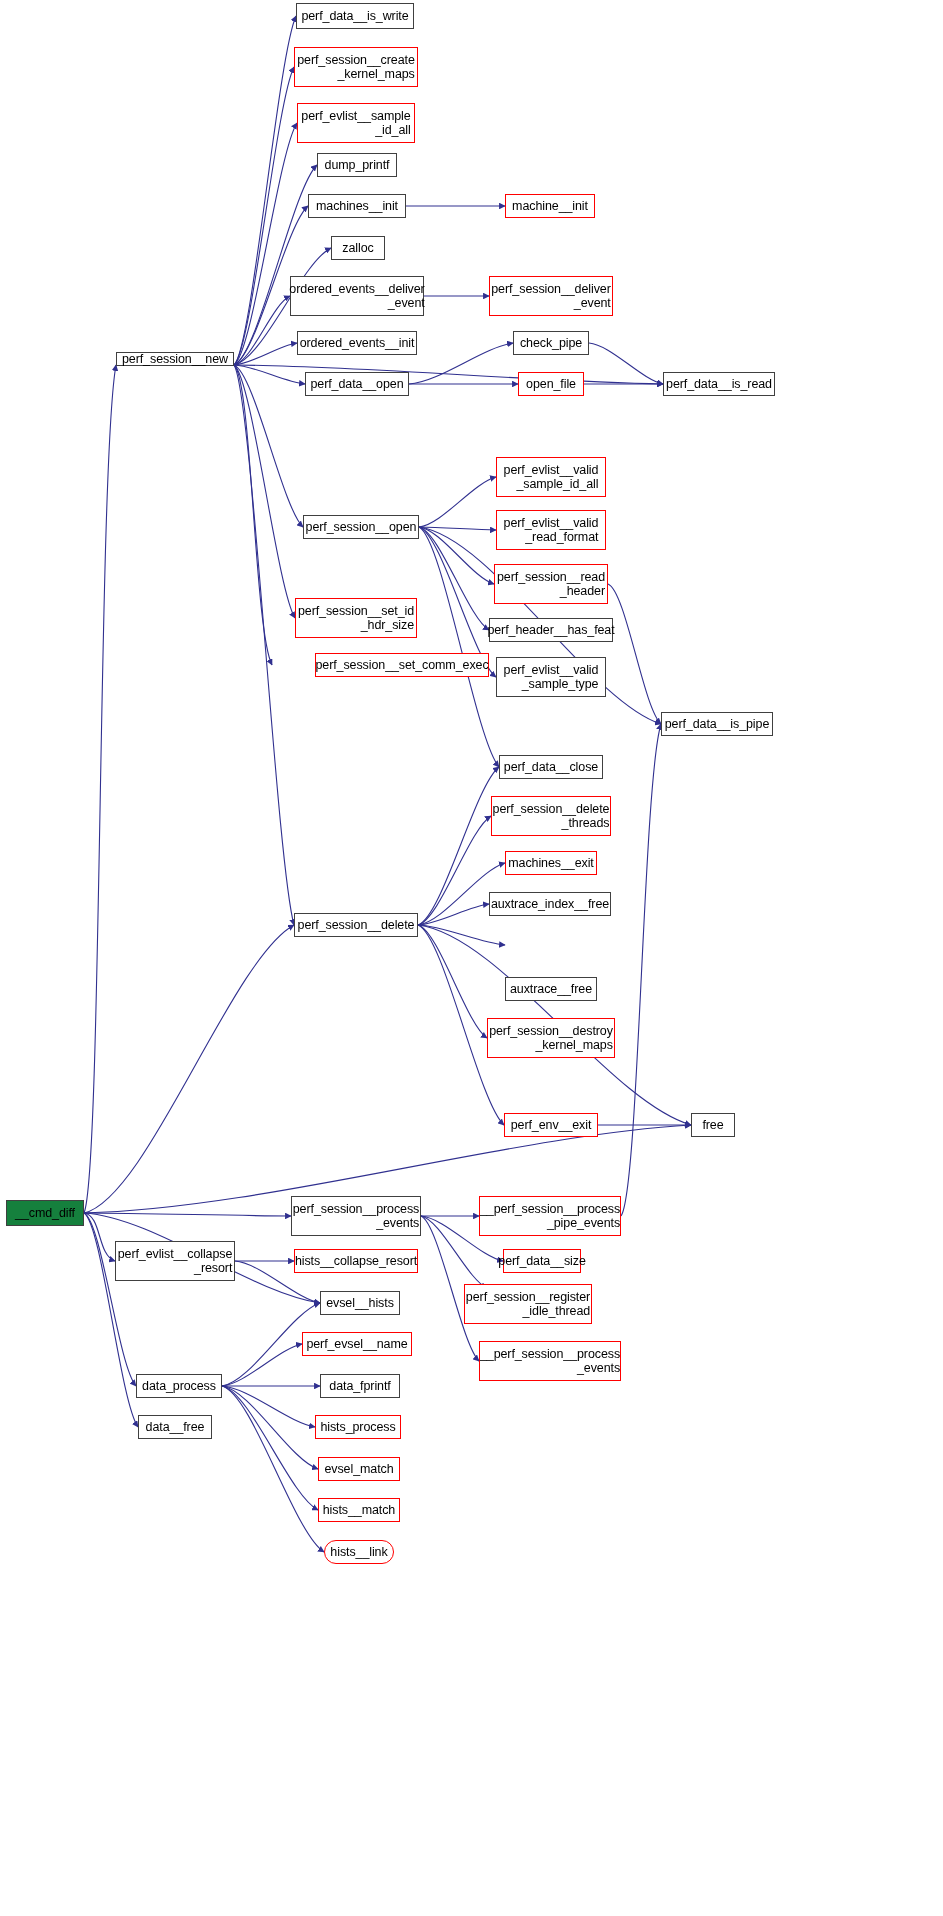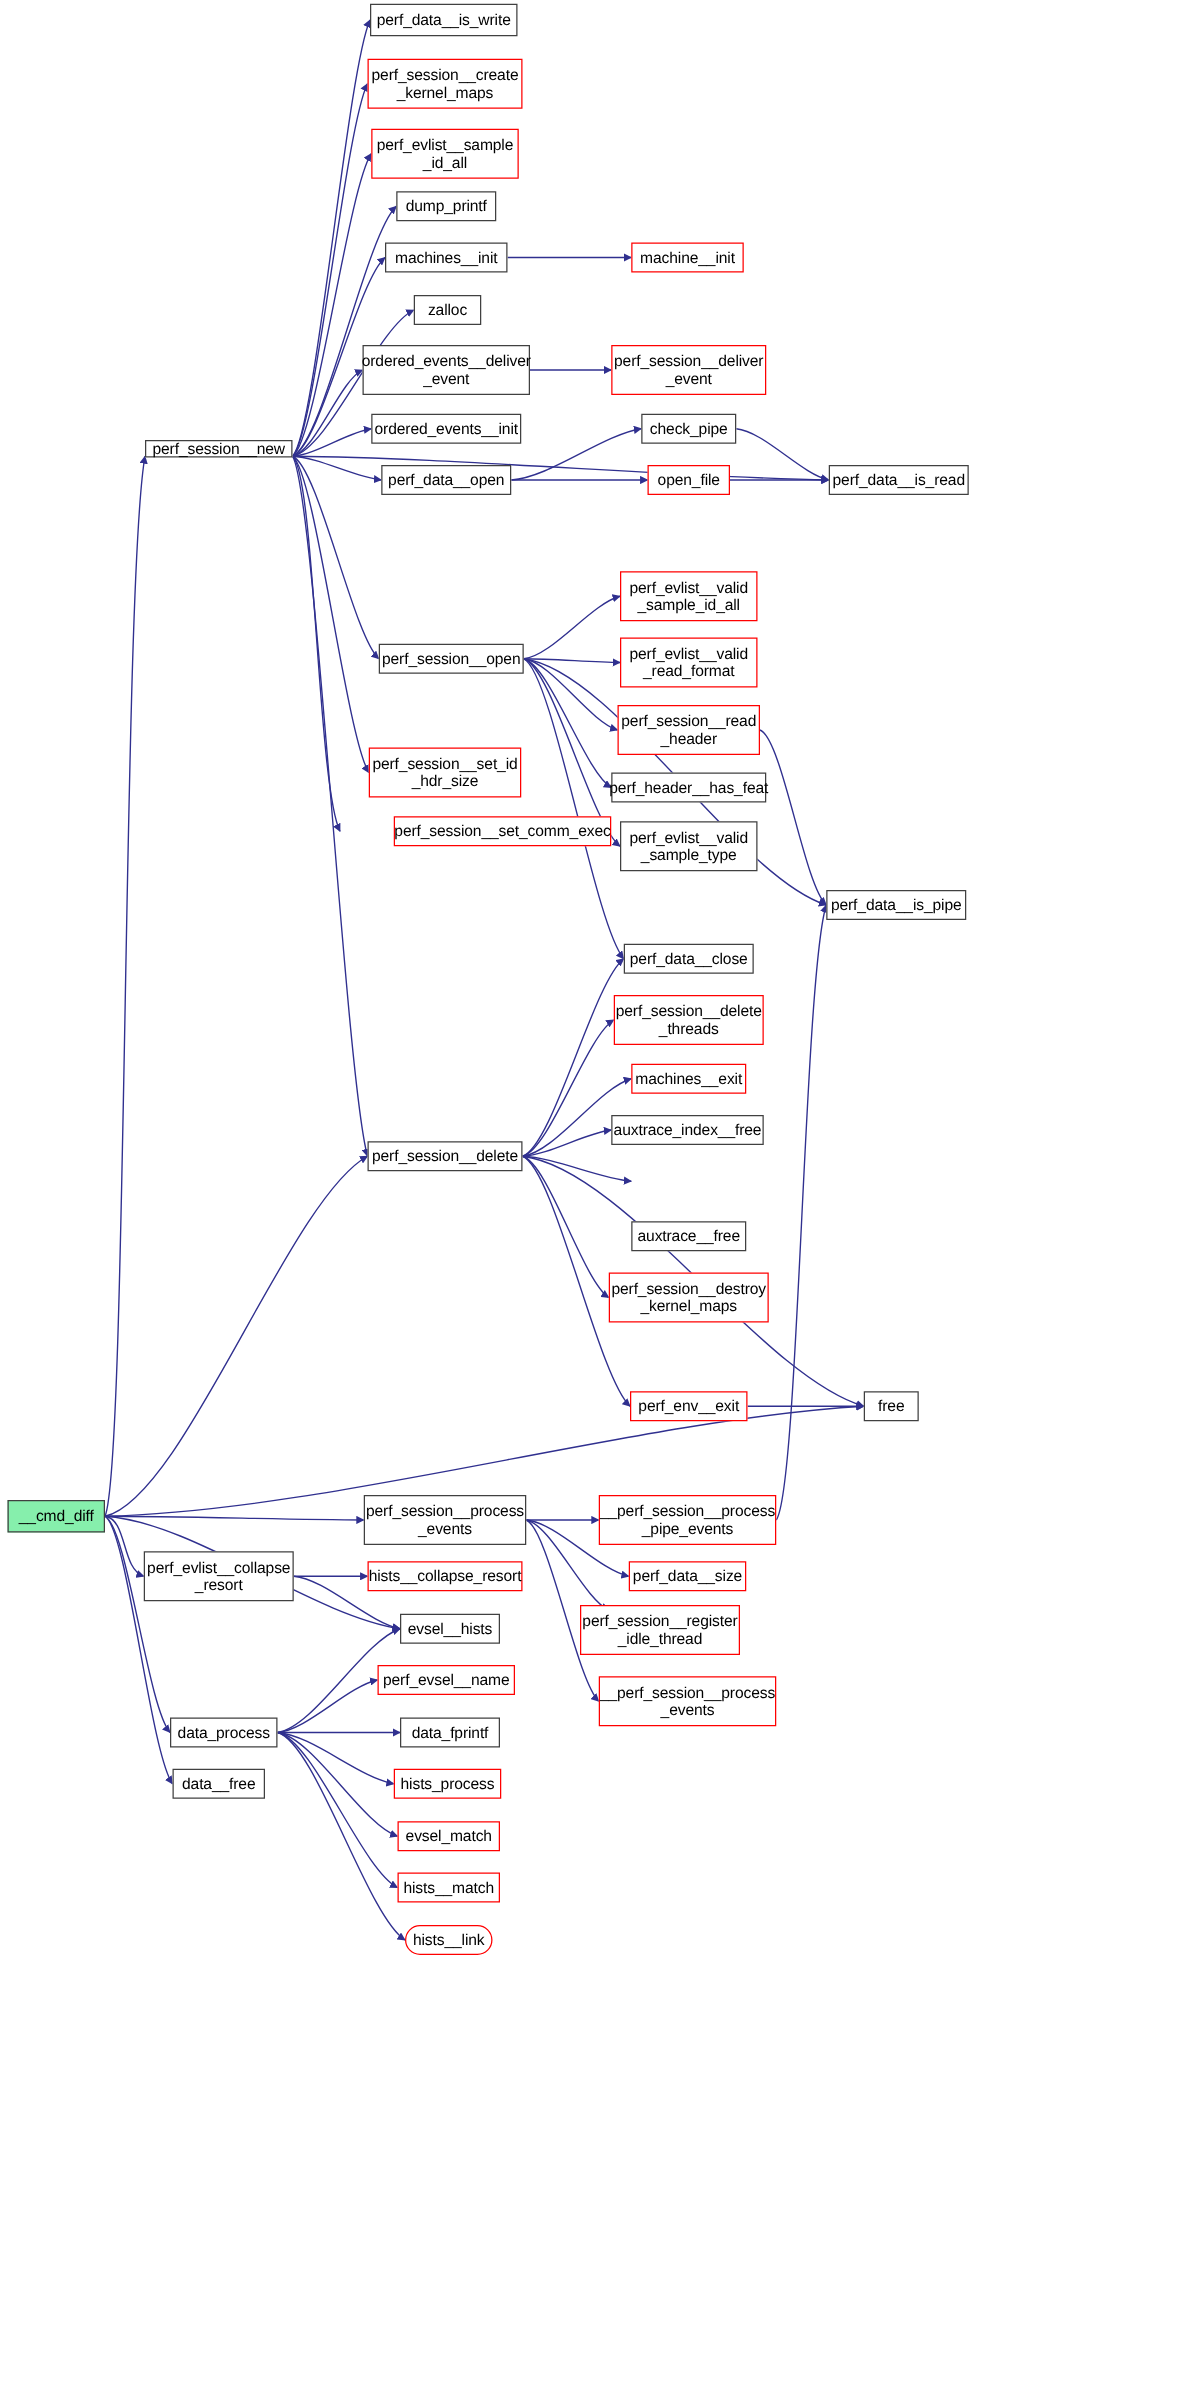--- a/index.html
+++ b/index.html
@@ -22,35 +22,35 @@
     width: 943px;
     height: 1916px;
     pointer-events: none;
   }
   .node {
     position: absolute;
     box-sizing: border-box;
     display: flex;
     align-items: center;
     justify-content: center;
-    text-align: center;
+    text-align: right;
     font-size: 12.5px;
     line-height: 14px;
     color: #000000;
     background: #ffffff;
     border: 1px solid #404040;
     white-space: pre-line;
     letter-spacing: -0.1px;
     z-index: 5;
   }
   .node.red {
     border-color: #ff0000;
   }
   .node.root {
-    background: #86efac;
+    background: #15803d;
     border-color: #404040;
   }
 </style>
 </head>
 <body>
 
 <div id="canvas">
   <svg id="edge-layer" viewBox="0 0 943 1916" width="943" height="1916">
     <defs>
       <marker id="arrow" viewBox="0 0 10 10" refX="9" refY="5" markerWidth="6" markerHeight="6" orient="auto-start-reverse">
@@ -165,21 +165,21 @@
 _kernel_maps</div>
       <div class="node red" style="left: 504px; top: 1113px; width: 94px; height: 24px;">perf_env__exit</div>
       <div class="node" style="left: 691px; top: 1113px; width: 44px; height: 24px;">free</div>
       <div class="node" style="left: 291px; top: 1196px; width: 130px; height: 40px;">perf_session__process
 _events</div>
       <div class="node red" style="left: 479px; top: 1196px; width: 142px; height: 40px;">__perf_session__process
 _pipe_events</div>
       <div class="node" style="left: 115px; top: 1241px; width: 120px; height: 40px;">perf_evlist__collapse
 _resort</div>
       <div class="node red" style="left: 294px; top: 1249px; width: 124px; height: 24px;">hists__collapse_resort</div>
-      <div class="node red" style="left: 503px; top: 1249px; width: 94px; height: 24px;">perf_data__size</div>
+      <div class="node red" style="left: 503px; top: 1249px; width: 78px; height: 24px;">perf_data__size</div>
       <div class="node" style="left: 320px; top: 1291px; width: 80px; height: 24px;">evsel__hists</div>
       <div class="node red" style="left: 464px; top: 1268px; width: 128px; height: 40px; margin-top: 16px;">perf_session__register
 _idle_thread</div>
       <div class="node red" style="left: 302px; top: 1332px; width: 110px; height: 24px;">perf_evsel__name</div>
       <div class="node red" style="left: 479px; top: 1341px; width: 142px; height: 40px;">__perf_session__process
 _events</div>
       <div class="node" style="left: 320px; top: 1374px; width: 80px; height: 24px;">data_fprintf</div>
       <div class="node" style="left: 136px; top: 1374px; width: 86px; height: 24px;">data_process</div>
       <div class="node red" style="left: 315px; top: 1415px; width: 86px; height: 24px;">hists_process</div>
       <div class="node" style="left: 138px; top: 1415px; width: 74px; height: 24px;">data__free</div>

